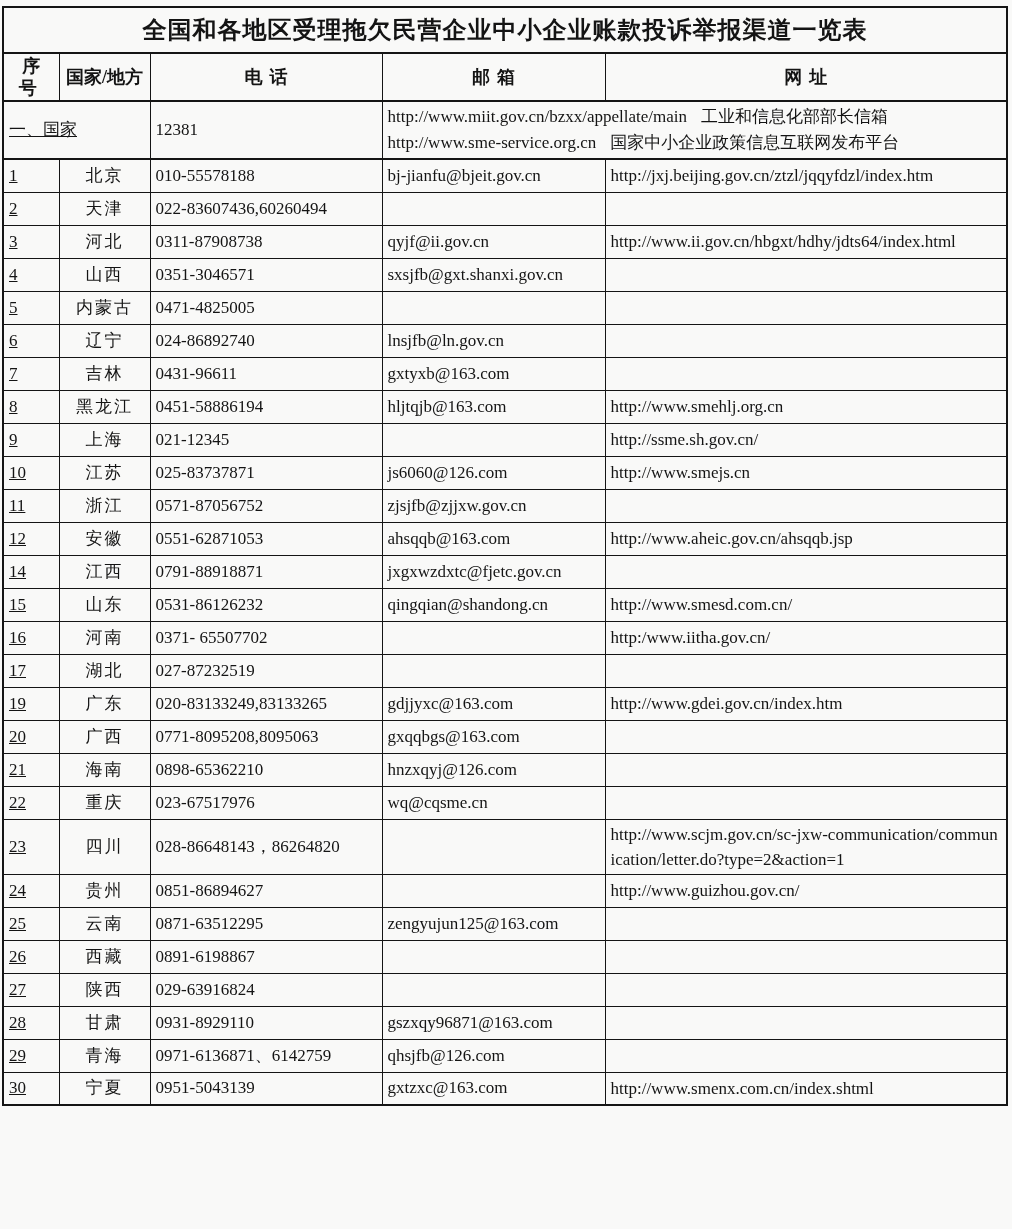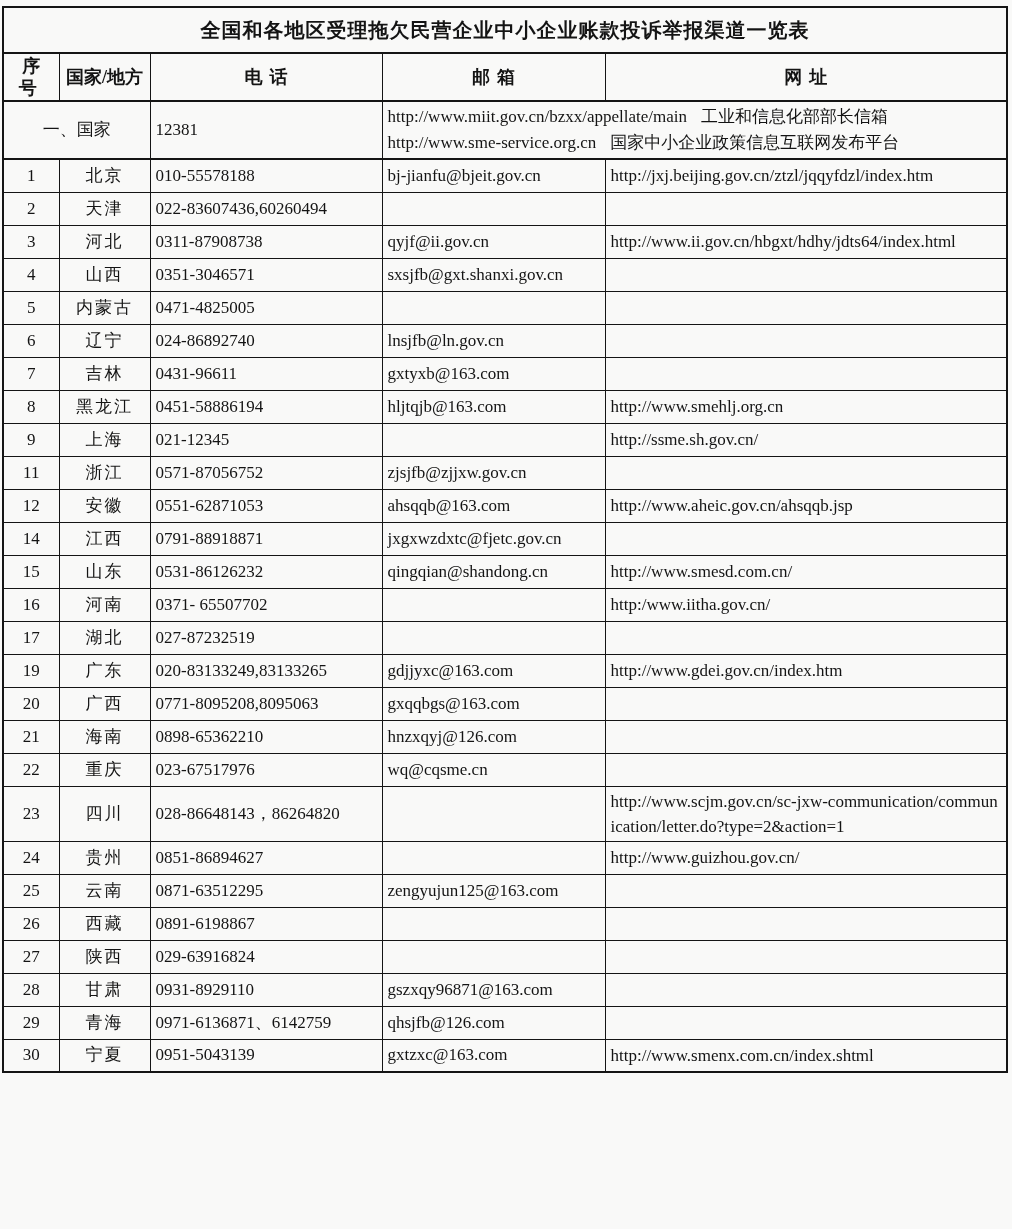--- a/index.html
+++ b/index.html
@@ -27,42 +27,42 @@
     box-sizing:border-box;
     padding:2px 5px;
     font-size:17px;
     line-height:22px;
     overflow:hidden;
     vertical-align:middle;
   }
   tr.title-row th {
     border:2px solid #151515;
     height:46px;
-    font-size:20px;
+    font-size:24px;
     font-weight:bold;
     text-align:center;
     letter-spacing:1px;
     padding:4px 8px;
   }
   tr.header-row th {
     border-top:2px solid #151515;
     border-bottom:2px solid #151515;
     height:29px;
     font-size:18px;
     font-weight:bold;
     text-align:center;
     padding:1px 2px;
   }
   tr.header-row th.sp { letter-spacing:7px; text-indent:7px; }
   table.main td:first-child, table.main th:first-child { border-left:2px solid #151515; }
   table.main td:last-child,  table.main th:last-child  { border-right:2px solid #151515; }
   tr:last-child td { border-bottom:2px solid #151515; }
 
   tr.national-row td { height:58px; }
-  td.c { text-align:center; }
+  td.c { text-align:left;text-decoration:underline; }
   td.region { text-align:center; letter-spacing:2px; }
   td.mono-line { white-space:nowrap; }
   td.url-cell {
     white-space:normal;
     word-break:break-all;
     line-height:25px;
     margin-left:36px;
   }
   tbody.rows tr { height:33px; }
   .nat-line { white-space:nowrap; line-height:26px; }
@@ -160,20 +160,27 @@
           <td class="url-cell">http://www.smehlj.org.cn</td>
         </tr>
         <tr>
           <td class="c">9</td>
           <td class="region">上海</td>
           <td class="mono-line">021-12345</td>
           <td class="mono-line"></td>
           <td class="url-cell">http://ssme.sh.gov.cn/</td>
         </tr>
         <tr>
+          <td class="c">10</td>
+          <td class="region">江苏</td>
+          <td class="mono-line">025-83737871</td>
+          <td class="mono-line">js6060@126.com</td>
+          <td class="url-cell">http://www.smejs.cn</td>
+        </tr>
+        <tr>
           <td class="c">11</td>
           <td class="region">浙江</td>
           <td class="mono-line">0571-87056752</td>
           <td class="mono-line">zjsjfb@zjjxw.gov.cn</td>
           <td class="url-cell"></td>
         </tr>
         <tr>
           <td class="c">12</td>
           <td class="region">安徽</td>
           <td class="mono-line">0551-62871053</td>

